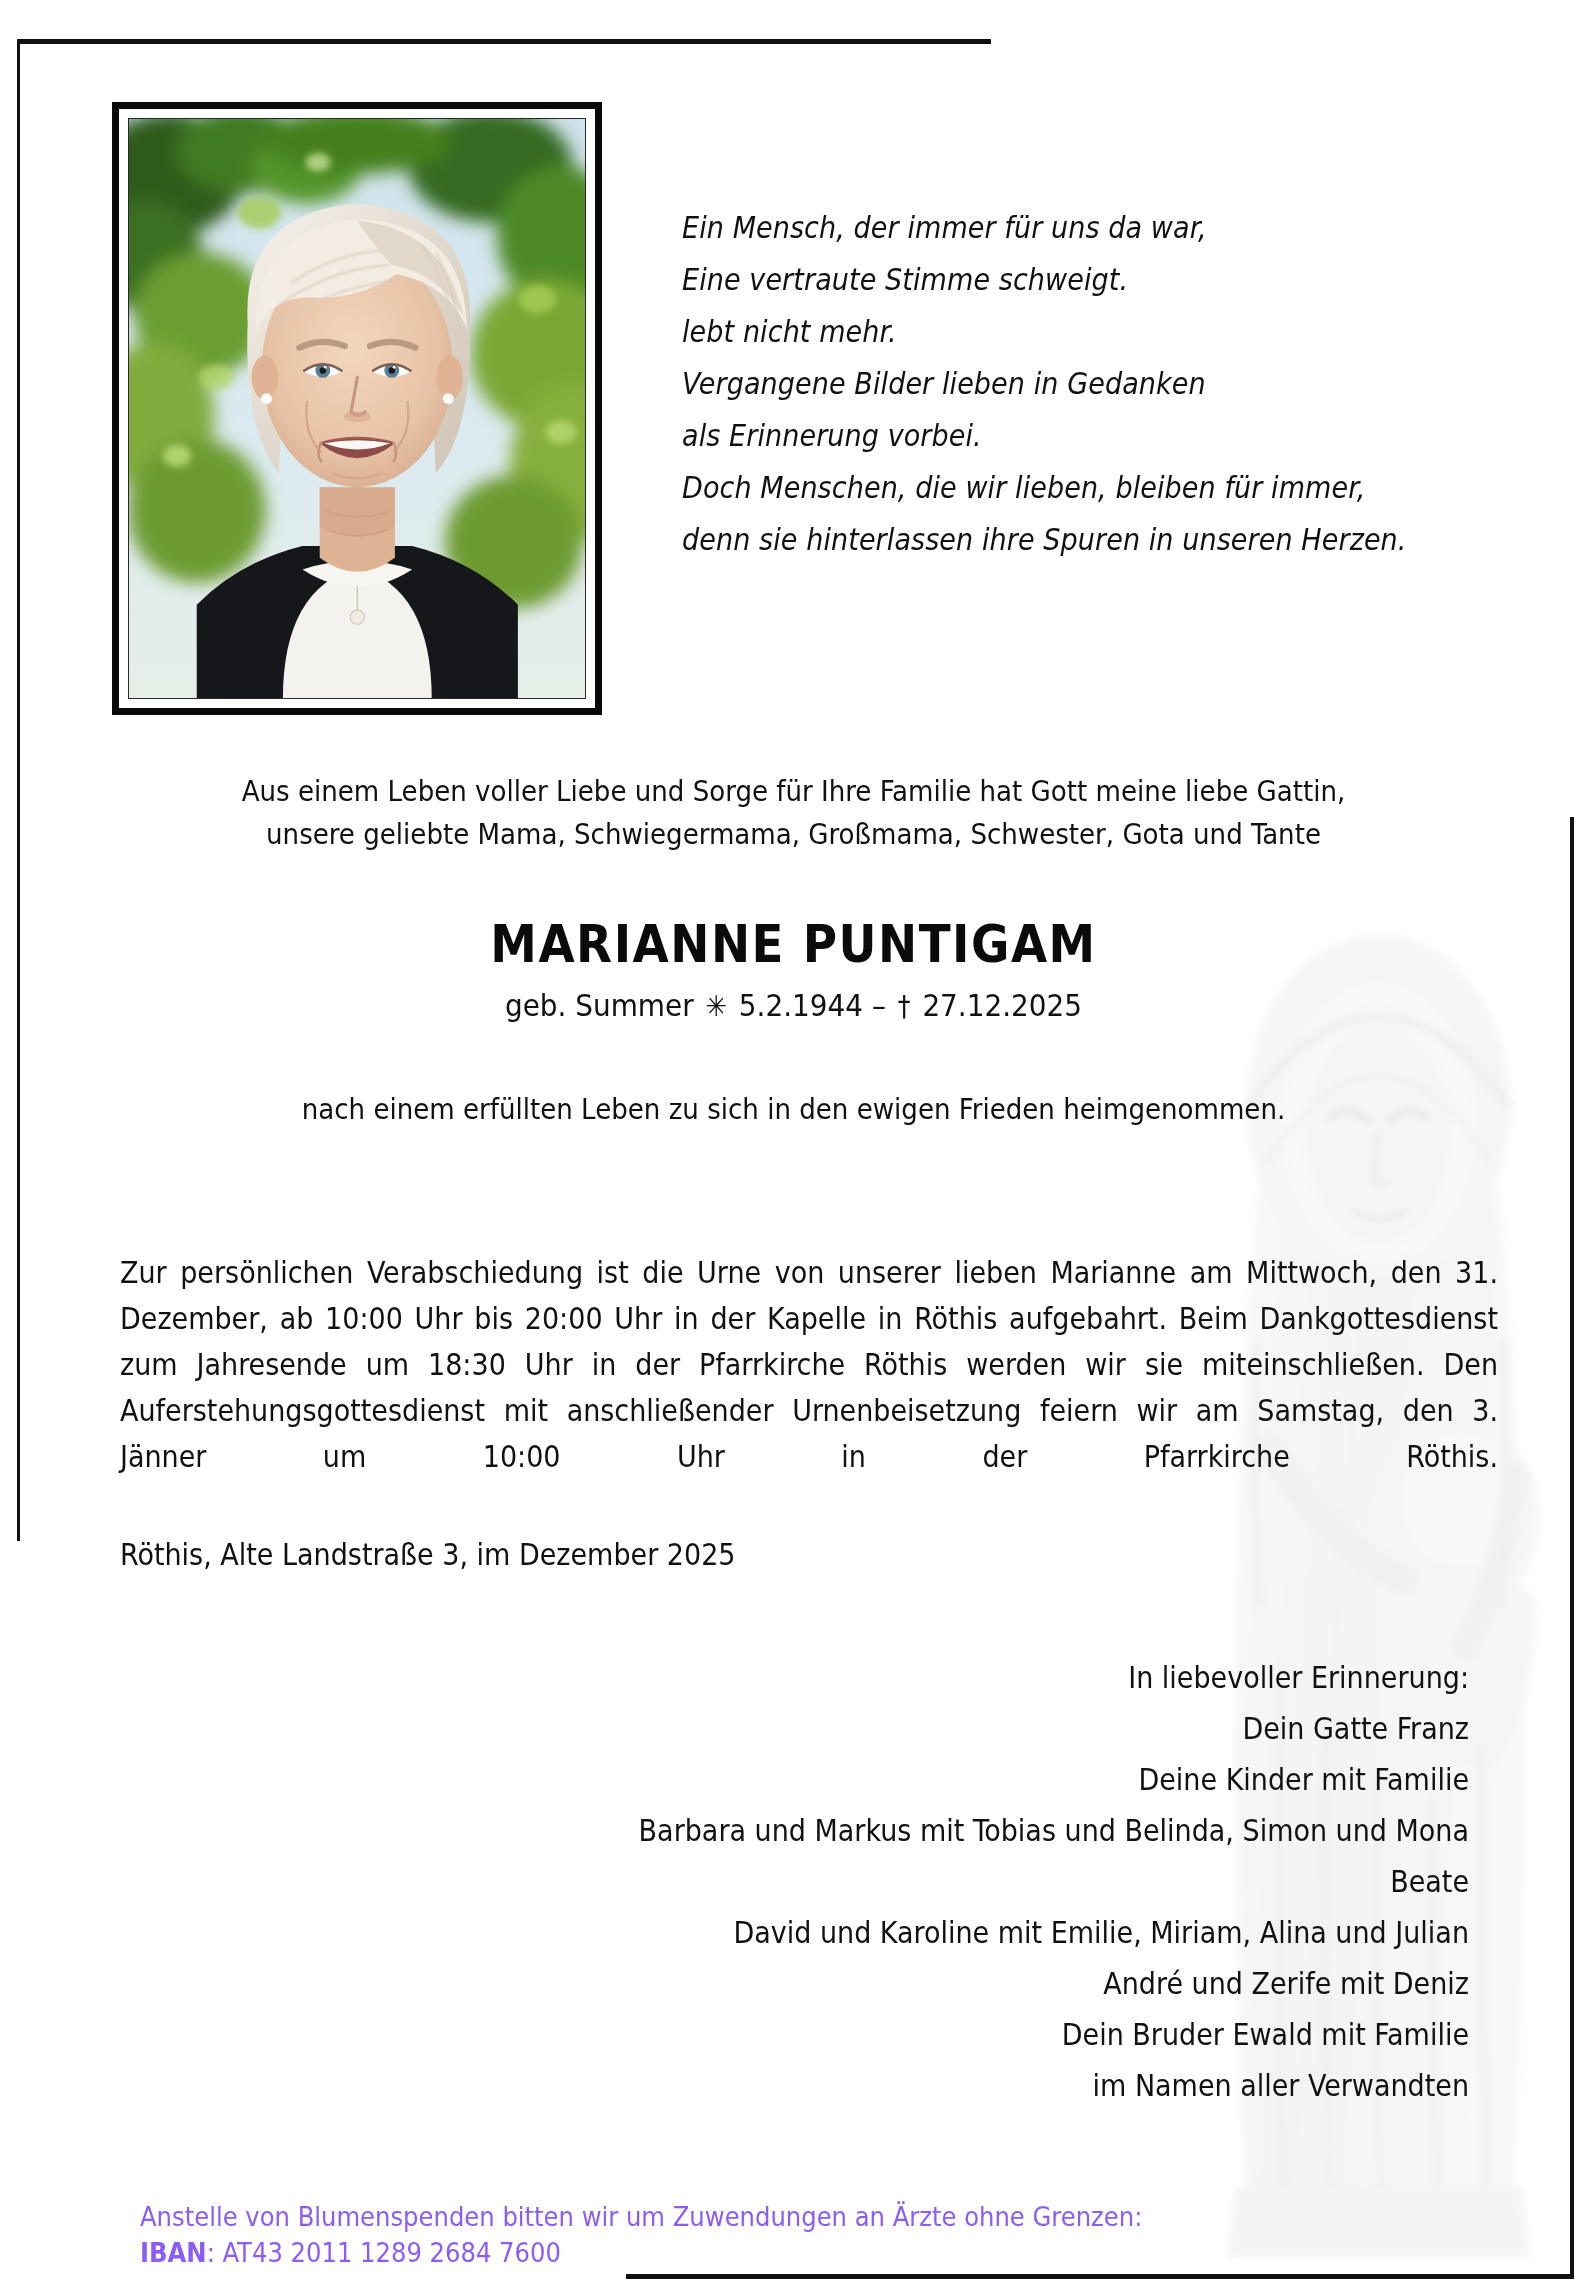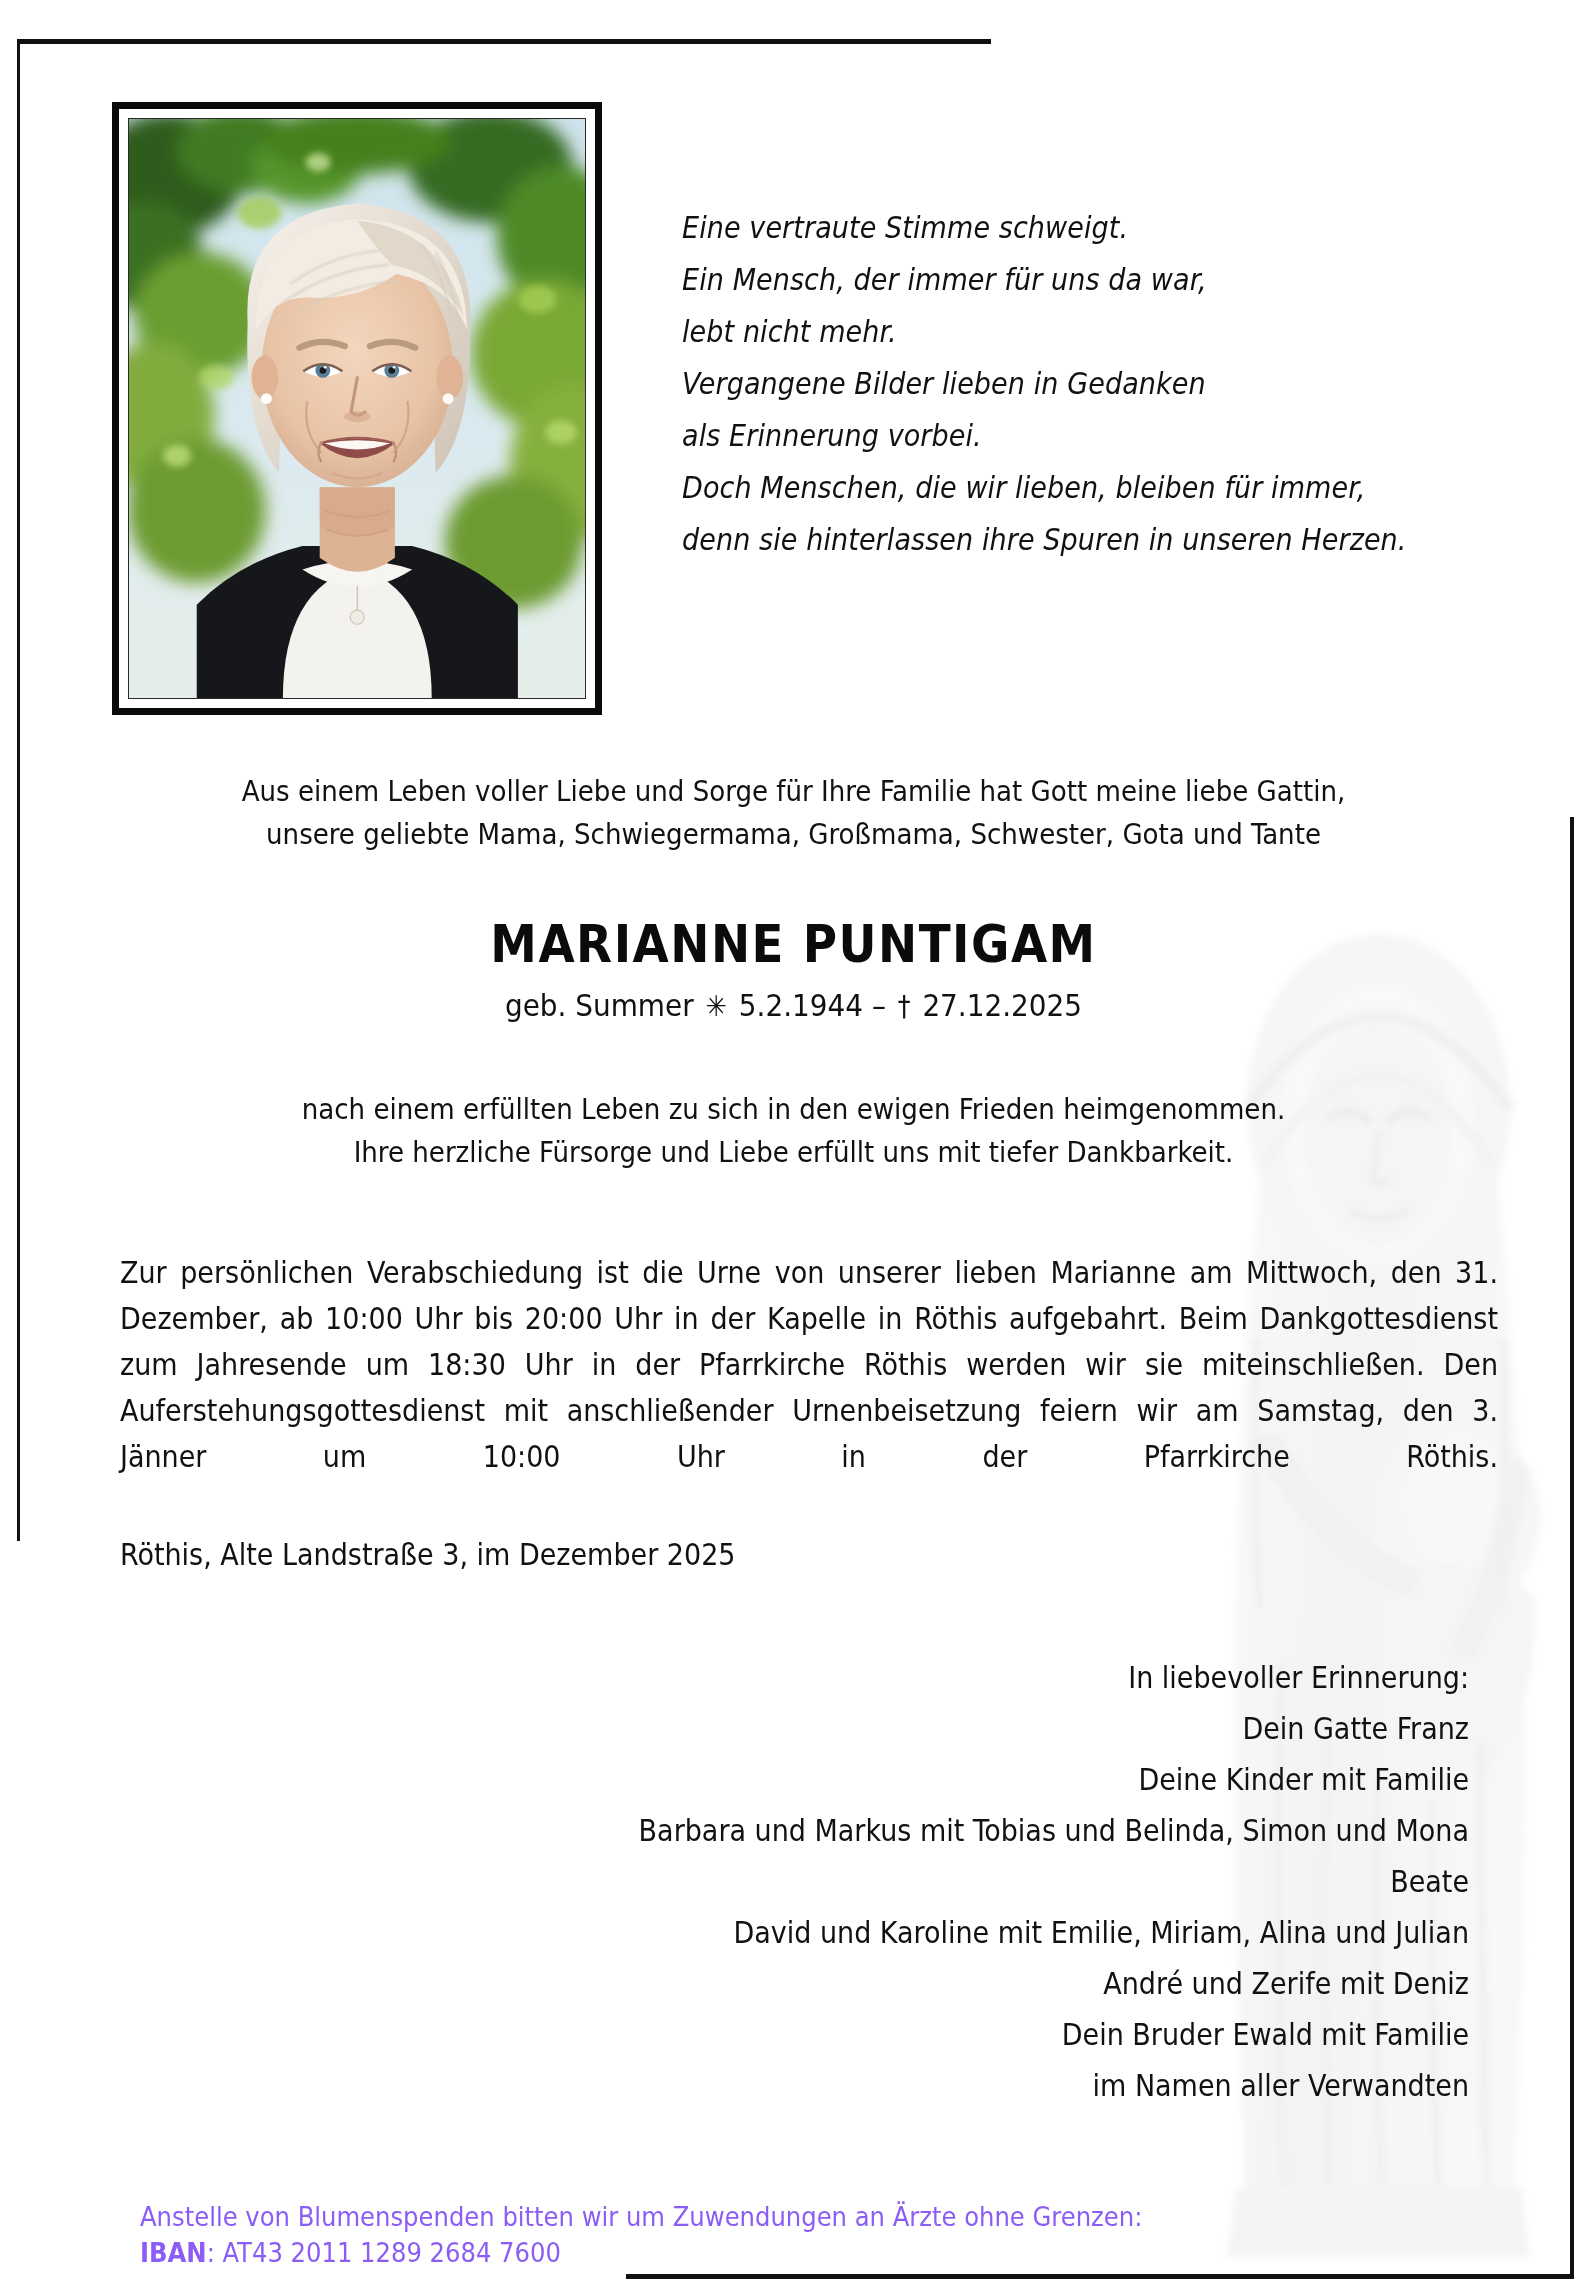--- a/index.html
+++ b/index.html
@@ -384,22 +384,22 @@
         <path d="M60 320 Q56 420 62 520"></path>
         <path d="M242 320 Q246 420 240 520"></path>
       </g>
 
       <path d="M44 948 L256 948 L262 1000 L38 1000 Z" fill="#e6e6e6"></path>
     </g>
   </svg>
 </div>
 
 <div class="poem">
+  <div>Ein Mensch, der immer für uns da war,</div>
   <div>Eine vertraute Stimme schweigt.</div>
-  <div>Ein Mensch, der immer für uns da war,</div>
   <div>lebt nicht mehr.</div>
   <div>Vergangene Bilder lieben in Gedanken</div>
   <div>als Erinnerung vorbei.</div>
   <div>Doch Menschen, die wir lieben, bleiben für immer,</div>
   <div>denn sie hinterlassen ihre Spuren in unseren Herzen.</div>
 </div>
 
 <div class="intro">
   <div>Aus einem Leben voller Liebe und Sorge für Ihre Familie hat Gott meine liebe Gattin,</div>
   <div>unsere geliebte Mama, Schwiegermama, Großmama, Schwester, Gota und Tante</div>
@@ -410,21 +410,20 @@
   <span>geb. Summer</span>
   <span class="sym">✳</span>
   <span>5.2.1944</span>
   <span>–</span>
   <span class="sym">†</span>
   <span>27.12.2025</span>
 </div>
 
 <div class="afterlines">
   <div>nach einem erfüllten Leben zu sich in den ewigen Frieden heimgenommen.</div>
-  <div>Ihre herzliche Fürsorge und Liebe erfüllt uns mit tiefer Dankbarkeit.</div>
 </div>
 
 <div class="body-par">Zur persönlichen Verabschiedung ist die Urne von unserer lieben Marianne am Mittwoch, den 31. Dezember, ab 10:00 Uhr bis 20:00 Uhr in der Kapelle in Röthis aufgebahrt. Beim Dankgottesdienst zum Jahresende um 18:30 Uhr in der Pfarrkirche Röthis werden wir sie miteinschließen. Den Auferstehungsgottesdienst mit anschließender Urnenbeisetzung feiern wir am Samstag, den 3. Jänner um 10:00 Uhr in der Pfarrkirche Röthis.</div>
 
 <div class="place-line">Röthis, Alte Landstraße 3, im Dezember 2025</div>
 
 <div class="family">
   <div class="fam-line fam-ind-0">In liebevoller Erinnerung:</div>
   <div class="fam-line fam-ind-1">Dein Gatte Franz</div>
   <div class="fam-line fam-ind-2">Deine Kinder mit Familie</div>

